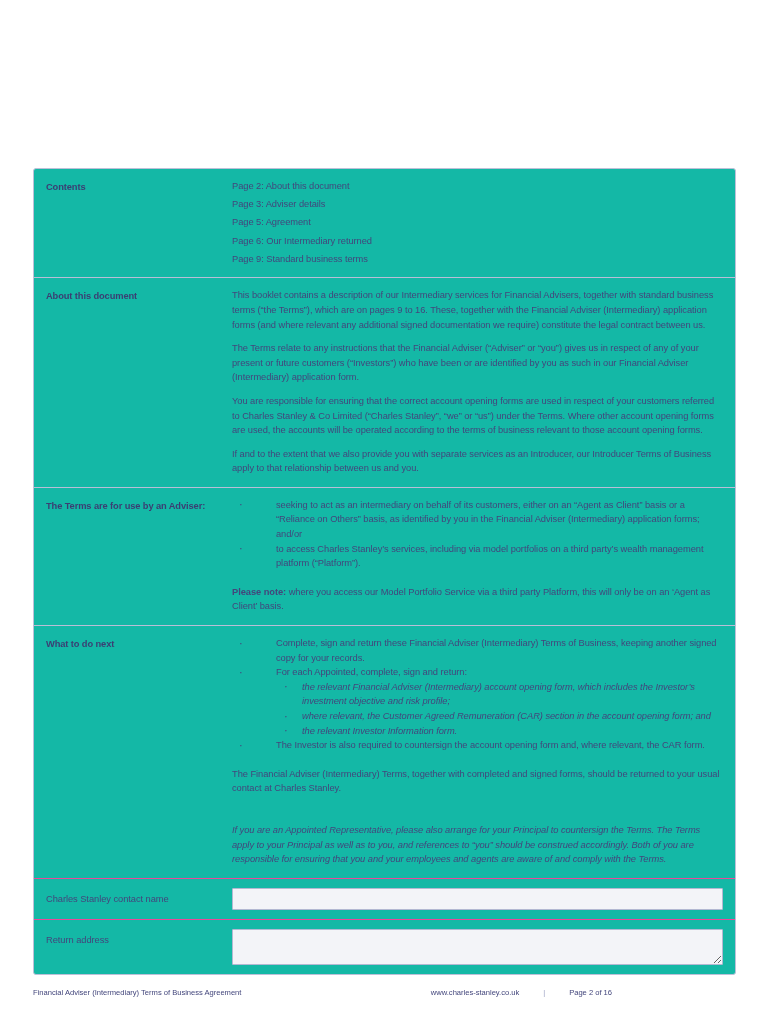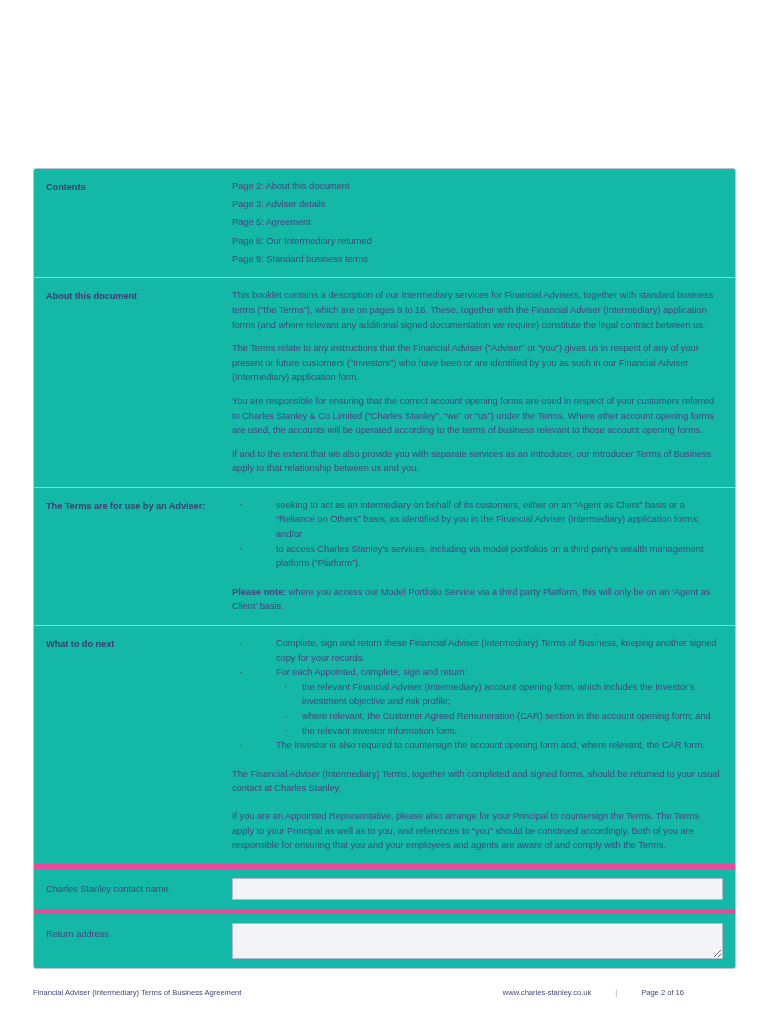--- a/index.html
+++ b/index.html
@@ -73,21 +73,21 @@
   .contents-list li {
     margin: 0 0 3.6px 0;
   }
   .contents-list li:last-child { margin-bottom: 0; }
 
   
   .para {
     margin: 0 0 9px 0;
   }
   .para:last-child { margin-bottom: 0; }
-  .para.spaced-top { margin-top: 13px; }
+  .para.spaced-top { margin-top: 27px; font-style: italic; }
   .bold { font-weight: bold; }
 
   
   .bullets {
     list-style: none;
     margin: 0;
     padding: 0;
   }
   .bullets > li {
     position: relative;
@@ -107,20 +107,21 @@
 
   .subbullets {
     list-style: none;
     margin: 0;
     padding: 0;
   }
   .subbullets > li {
     position: relative;
     padding-left: 26px;
     margin-bottom: 0;
+    font-style: italic;
   }
   .subbullets > li::before {
     content: "\00B7";
     position: absolute;
     left: 8px;
     top: -0.5px;
     font-size: 11px;
     line-height: 14.6px;
     color: #43467c;
   }
@@ -128,21 +129,21 @@
   .after-bullets {
     margin-top: 14px;
   }
 
   
   .field-row {
     display: flex;
     align-items: flex-start;
     padding: 9px 12px 9px 12px;
     box-sizing: border-box;
-    border-top: 5px solid #ec4899;
+    border-top: 1px solid #ec4899;
   }
   .field-label {
     width: 186px;
     flex: 0 0 186px;
     font-size: 9.3px;
     line-height: 14.6px;
     color: #43467c;
     padding-top: 4px;
     letter-spacing: -0.05px;
   }
@@ -156,21 +157,21 @@
   }
   .field-input.tall {
     height: 36px;
   }
 
   
   .footer {
     position: absolute;
     left: 33px;
     top: 988px;
-    width: 651px;
+    width: 579px;
     display: flex;
     justify-content: space-between;
     align-items: baseline;
     font-size: 7.6px;
     color: #43467c;
     letter-spacing: -0.02px;
   }
   .footer-right {
     display: flex;
     gap: 24px;

